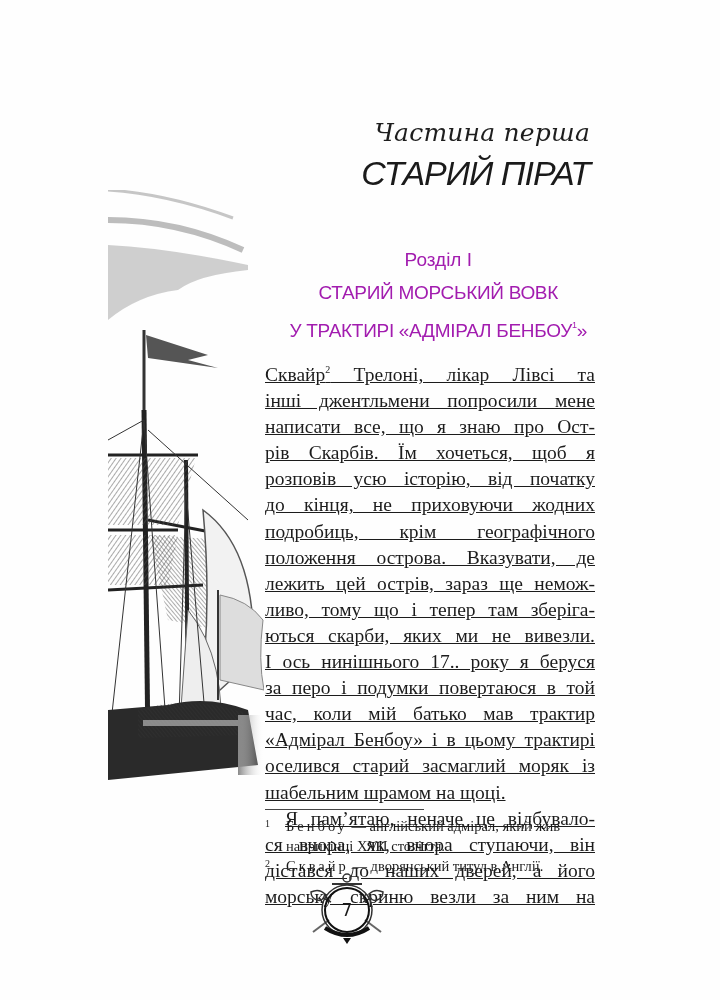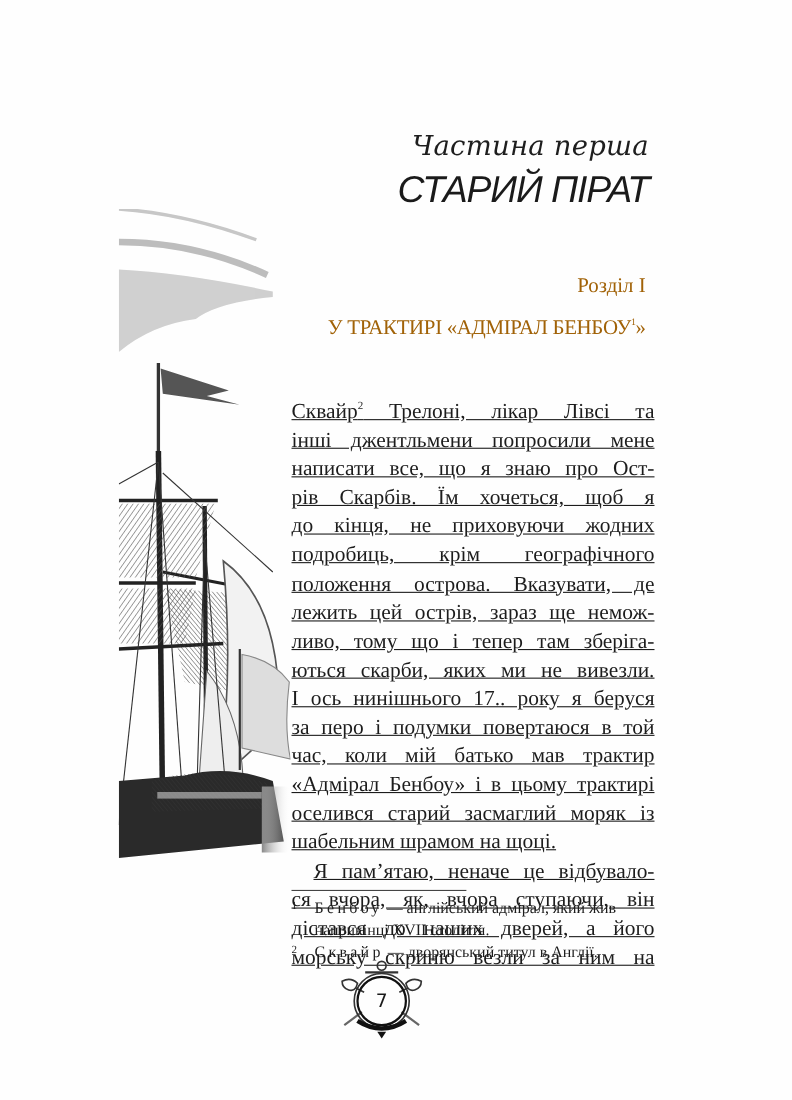--- a/index.html
+++ b/index.html
@@ -16,22 +16,22 @@
       position: absolute; right: 130px; top: 118px;
       font-family: "DejaVu Serif", serif; font-style: italic;
       font-size: 25px; color: #1e1e1e; letter-spacing: 0.2px;
     }
     .part-title {
       position: absolute; right: 130px; top: 154px;
       font-family: Liberation Sans, sans-serif; font-style: italic;
       font-size: 34px; color: #1a1a1a; letter-spacing: -1px;
     }
     .chapter-block {
-      position: absolute; right: 133px; top: 243px; text-align: right;
-      font-family: Liberation Serif, serif; color: #a16207;
+      position: absolute; right: 133px; top: 243px; text-align: center;
+      font-family: Liberation Sans, sans-serif; color: #a21caf;
     }
     .chapter-number { font-size: 19px; line-height: 33px; }
     .chapter-title-line { font-size: 19px; line-height: 33px; letter-spacing: -0.3px; }
     .chapter-title-line sup { font-size: 9px; vertical-align: 9px; }
 
     
     .body-text {
       position: absolute; left: 265px; top: 357px; width: 330px;
       font-family: "Liberation Serif", serif; font-size: 19.5px; line-height: 26.1px;
       color: #1c1c1c; text-align: justify;
@@ -118,28 +118,30 @@
     <rect x="35" y="530" width="95" height="6" fill="#ccc" opacity="0.6"></rect>
 
     <rect x="130" y="525" width="26" height="60" fill="url(#water)"></rect>
   </svg>
 
   <div class="part-label">Частина перша</div>
   <div class="part-title">СТАРИЙ ПІРАТ</div>
 
   <div class="chapter-block">
     <div class="chapter-number">Розділ I</div>
+    <div class="chapter-title-line">СТАРИЙ МОРСЬКИЙ ВОВК</div>
     <div class="chapter-title-line"><span>У ТРАКТИРІ «АДМІРАЛ БЕНБОУ</span><sup>1</sup><span>»</span></div>
   </div>
 
   <div class="body-text">
     <span class="line"><span>Сквайр</span><sup>2</sup><span> Трелоні, лікар Лівсі та</span></span>
     <span class="line">інші джентльмени попросили мене</span>
     <span class="line">написати все, що я знаю про Ост-</span>
     <span class="line">рів Скарбів. Їм хочеться, щоб я</span>
+    <span class="line">розповів усю історію, від початку</span>
     <span class="line">до кінця, не приховуючи жодних</span>
     <span class="line">подробиць, крім географічного</span>
     <span class="line">положення острова. Вказувати, де</span>
     <span class="line">лежить цей острів, зараз ще немож-</span>
     <span class="line">ливо, тому що і тепер там зберіга-</span>
     <span class="line">ються скарби, яких ми не вивезли.</span>
     <span class="line">І ось нинішнього 17.. року я беруся</span>
     <span class="line">за перо і подумки повертаюся в той</span>
     <span class="line">час, коли мій батько мав трактир</span>
     <span class="line">«Адмірал Бенбоу» і в цьому трактирі</span>

